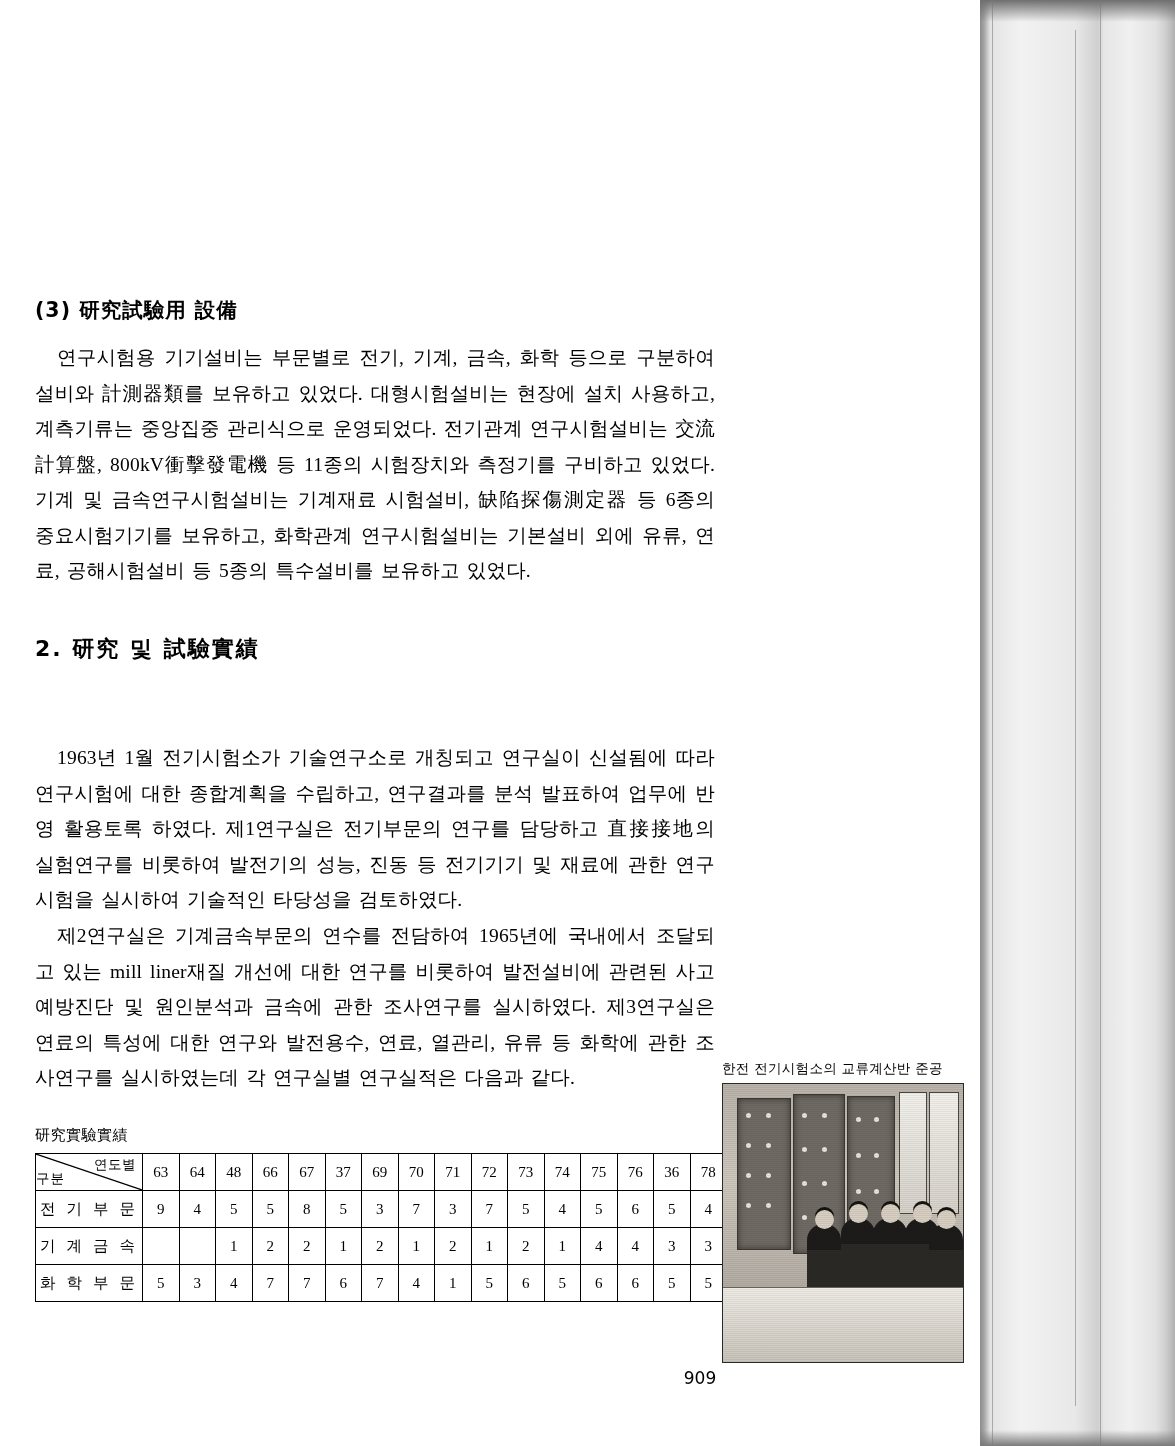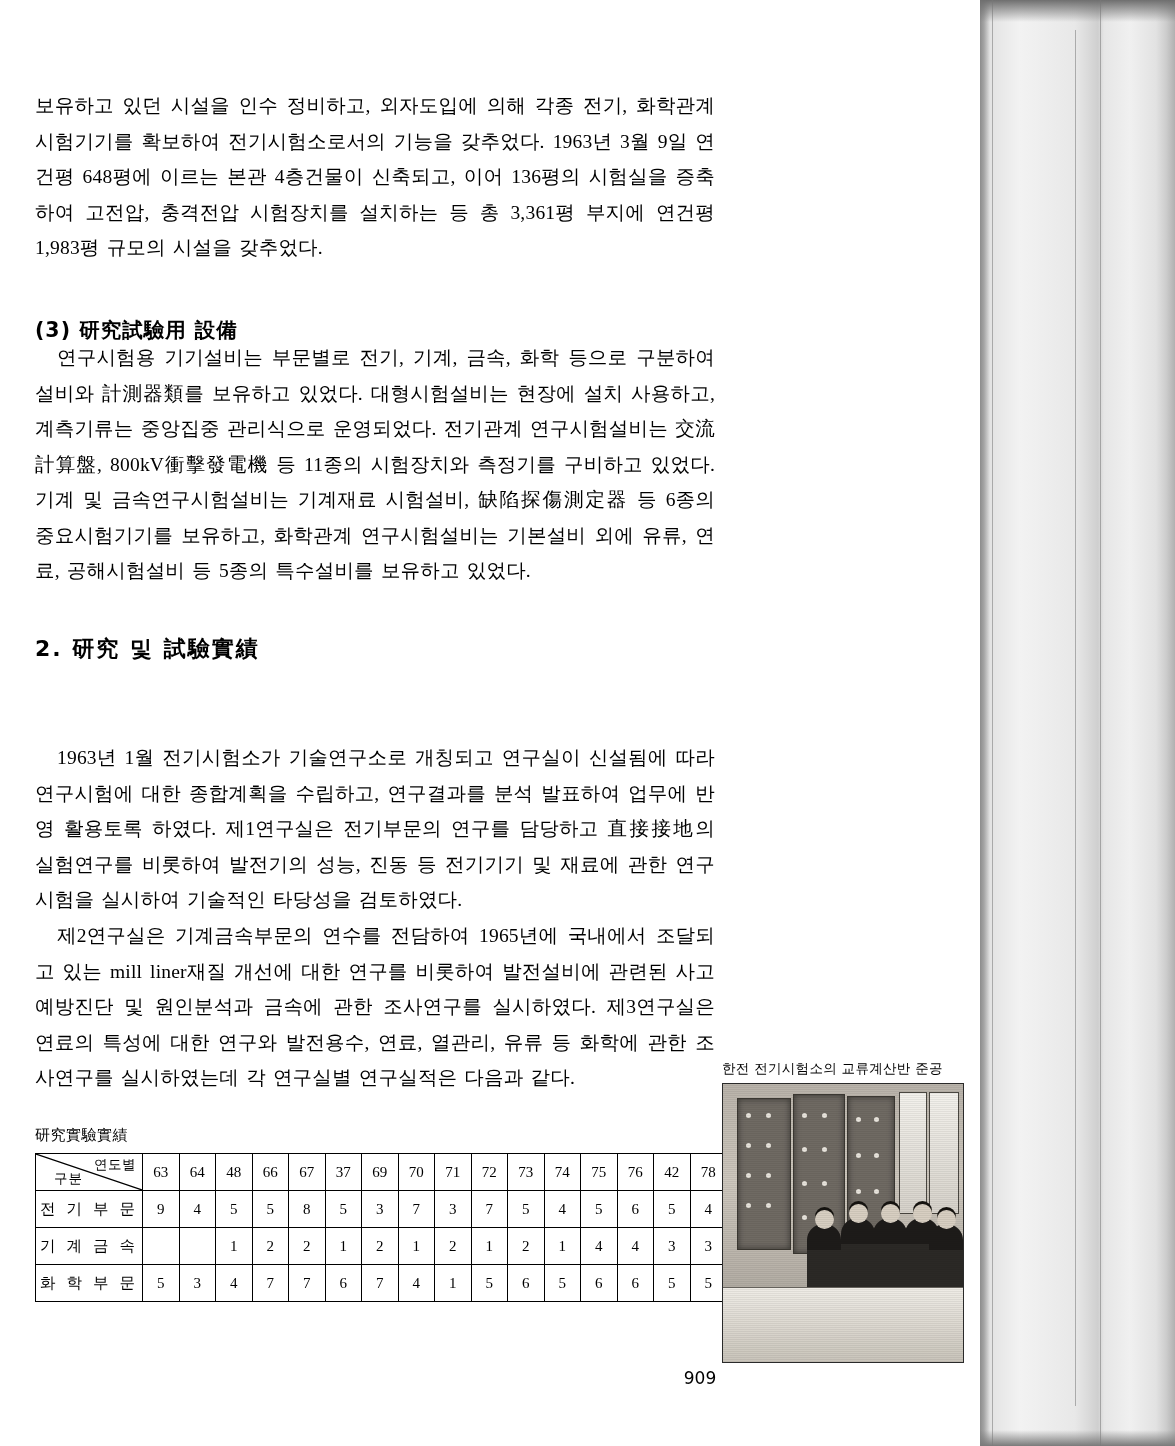--- a/index.html
+++ b/index.html
@@ -124,21 +124,21 @@
   }
   td.corner .lbl-year {
     position: absolute;
     right: 6px; top: 2px;
     font-size: 13.5px;
     font-family: "DejaVu Sans", sans-serif;
     letter-spacing: .5px;
   }
   td.corner .lbl-div {
     position: absolute;
-    left: 18px; bottom: 2px;
+    left: 0; bottom: 2px;
     font-size: 13.5px;
     font-family: "DejaVu Sans", sans-serif;
     letter-spacing: 1px;
   }
   .tbl-source {
     font-family: "DejaVu Sans", sans-serif;
     font-size: 14px;
     letter-spacing: .5px;
   }
 
@@ -225,25 +225,22 @@
     text-align: center;
     font-family: "DejaVu Sans", sans-serif;
     font-size: 17px;
   }
 </style>
 </head>
 <body>
 
 <div id="page">
 
-  <div class="col" style="top: 88px;">
-    <p class="body">보유하고 있던 시설을 인수 정비하고, 외자도입에 의해 각종 전기, 화학관계 시험기기를 확보하여 전기시험소로서의 기능을 갖추었다. 1963년 3월 9일 연건평 648평에 이르는 본관 4층건물이 신축되고, 이어 136평의 시험실을 증축하여 고전압, 충격전압 시험장치를 설치하는 등 총 3,361평 부지에 연건평 1,983평 규모의 시설을 갖추었다.</p>
-  </div>
-
-  <div class="col" style="top: 316px;">
+
+  <div class="col" style="top: 296px;">
     <h3 class="head">(3) 研究試驗用 設備</h3>
   </div>
 
   <div class="col" style="top: 340px;">
     <p class="body indent">연구시험용 기기설비는 부문별로 전기, 기계, 금속, 화학 등으로 구분하여 설비와 計測器類를 보유하고 있었다. 대형시험설비는 현장에 설치 사용하고, 계측기류는 중앙집중 관리식으로 운영되었다. 전기관계 연구시험설비는 交流計算盤, 800kV衝擊發電機 등 11종의 시험장치와 측정기를 구비하고 있었다. 기계 및 금속연구시험설비는 기계재료 시험설비, 缺陷探傷測定器 등 6종의 중요시험기기를 보유하고, 화학관계 연구시험설비는 기본설비 외에 유류, 연료, 공해시험설비 등 5종의 특수설비를 보유하고 있었다.</p>
   </div>
 
   <div class="col" style="top: 634px;">
     <h2 class="head2">2. 研究 및 試驗實績</h2>
   </div>
@@ -276,21 +273,21 @@
             <td class="num">67</td>
             <td class="num">37</td>
             <td class="num">69</td>
             <td class="num">70</td>
             <td class="num">71</td>
             <td class="num">72</td>
             <td class="num">73</td>
             <td class="num">74</td>
             <td class="num">75</td>
             <td class="num">76</td>
-            <td class="num">42</td>
+            <td class="num">36</td>
             <td class="num">78</td>
             <td class="num">79</td>
             <td class="num">80</td>
             <td class="num">81</td>
           </tr>
           <tr>
             <td class="rowhead">전 기 부 문</td>
             <td class="num">9</td>
             <td class="num">4</td>
             <td class="num">5</td>

